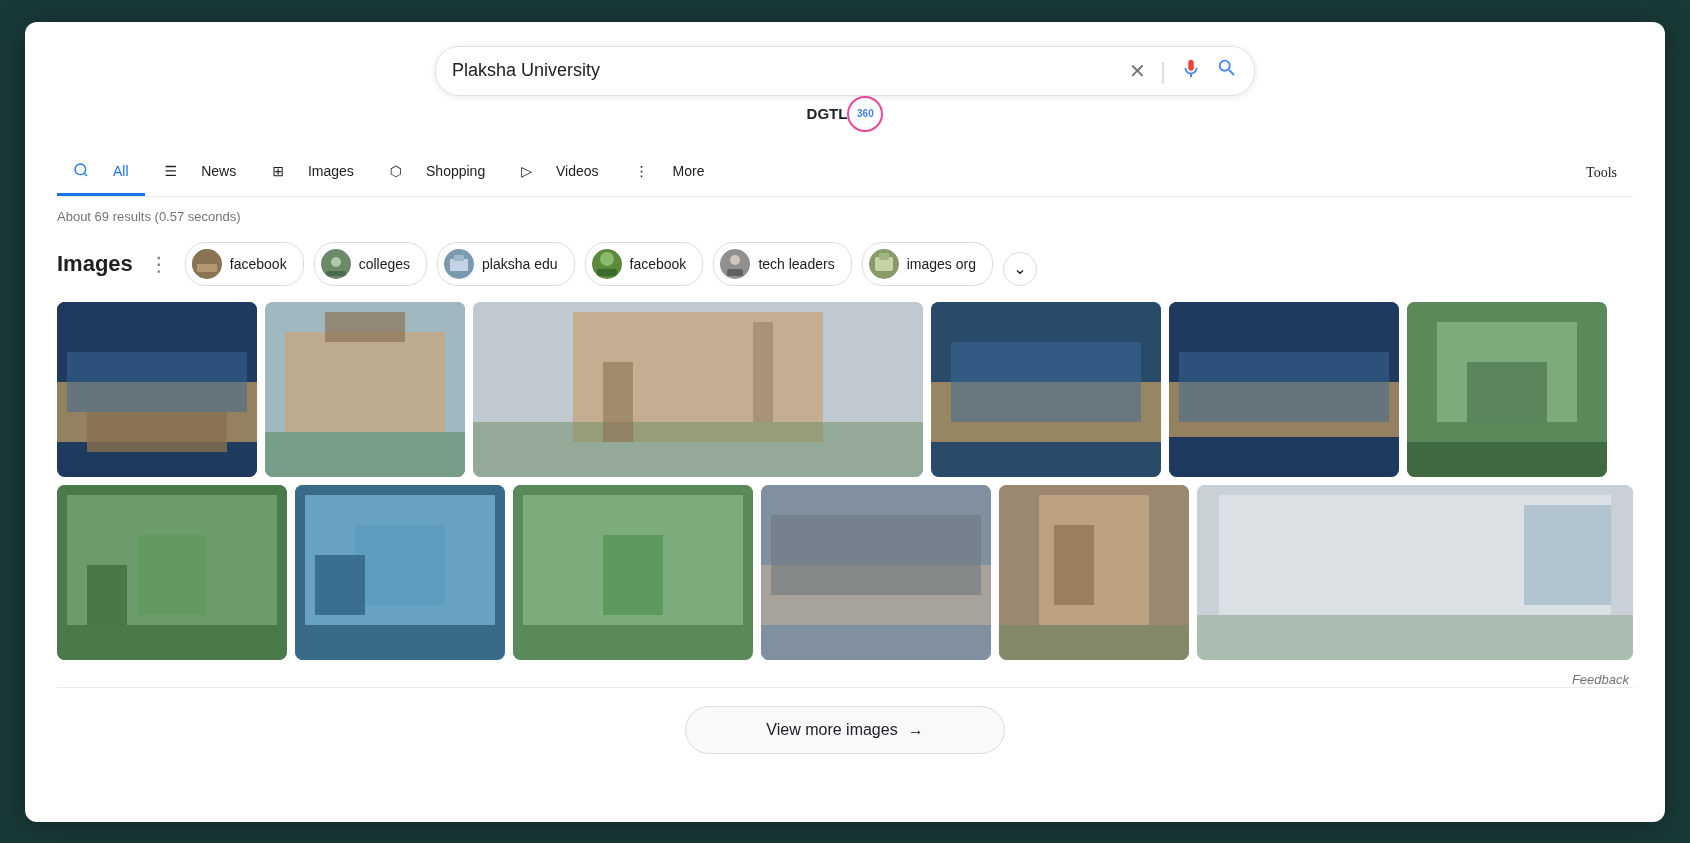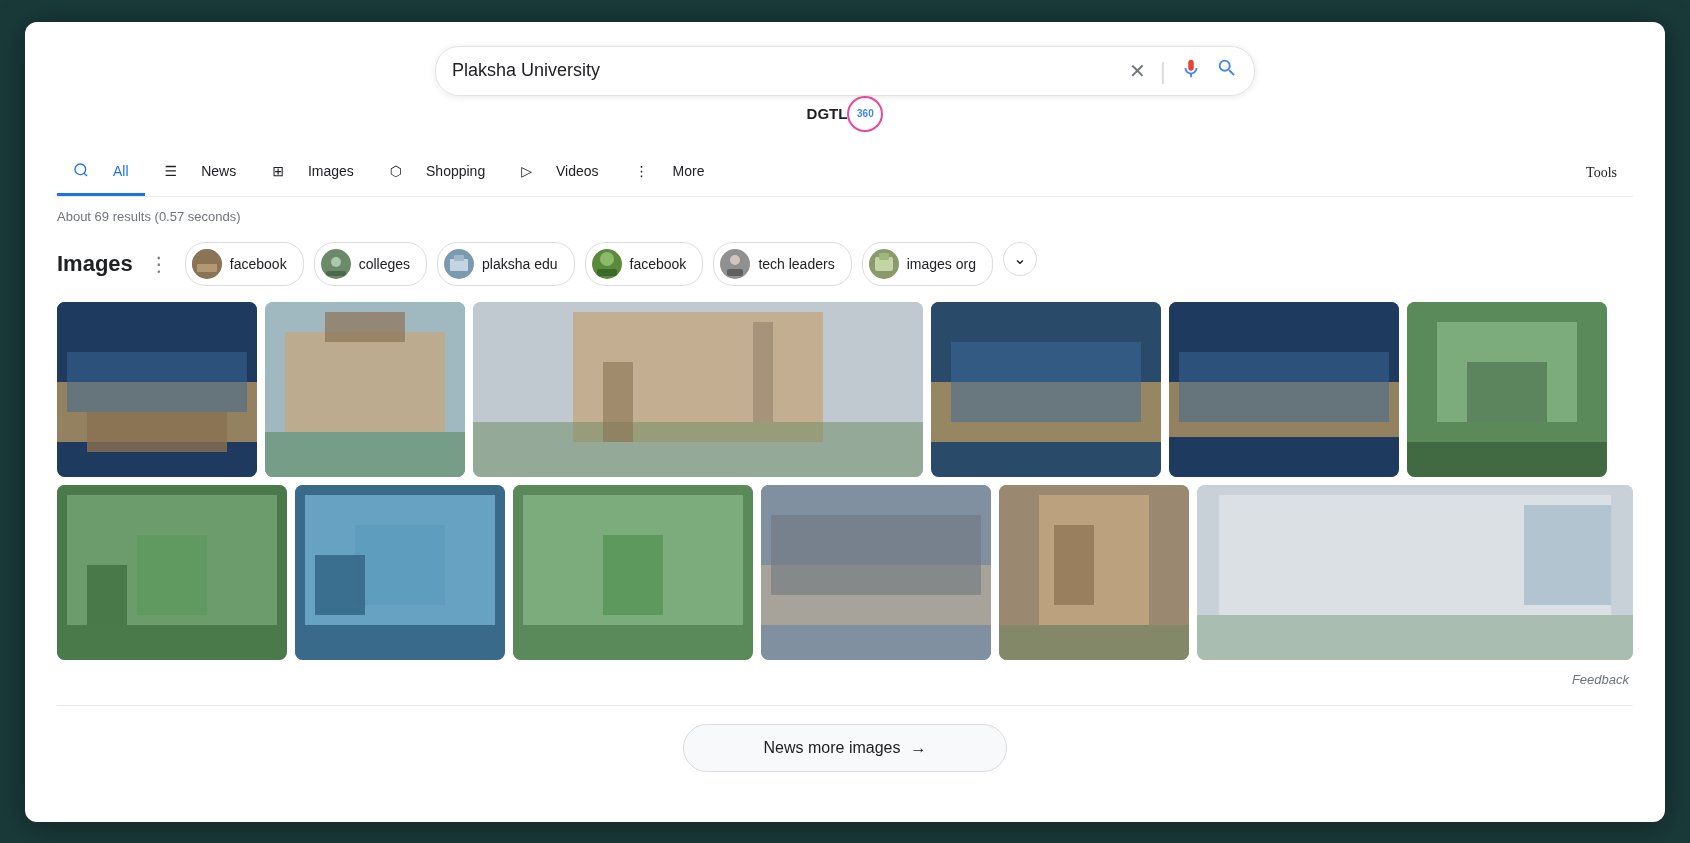--- a/index.html
+++ b/index.html
@@ -136,21 +136,21 @@
     .more-options-icon {
       font-size: 20px;
       color: #70757a;
       cursor: pointer;
     }
     
     .filter-chips {
       display: flex;
       gap: 10px;
       flex-wrap: nowrap;
-      align-items: flex-start;
+      align-items: flex-end;
     }
     .chip {
       display: flex;
       align-items: center;
       gap: 8px;
       border: 1px solid #dadce0;
       border-radius: 20px;
       padding: 6px 16px 6px 6px;
       font-size: 14px;
       color: #202124;
@@ -219,21 +219,20 @@
     .img-ph {
       width: 100%;
       height: 100%;
     }
     .feedback-row {
       display: flex;
       justify-content: flex-end;
       font-size: 13px;
       color: #70757a;
       font-style: italic;
-      margin-bottom: 18px;
       padding-right: 4px;
     }
     
     .divider {
       border: none;
       border-top: 1px solid #e8eaed;
       margin-bottom: 18px;
     }
     
     .view-more-row {
@@ -529,18 +528,18 @@
   </div>
 
   <div class="feedback-row">
     <span style="cursor:pointer;">Feedback</span>
   </div>
 
   <hr class="divider">
 
   <div class="view-more-row">
     <button class="view-more-btn">
-      <span>News more images</span>
+      <span>View more images</span>
       <span>→</span>
     </button>
   </div>
 
 </div>
 
 </body></html>

